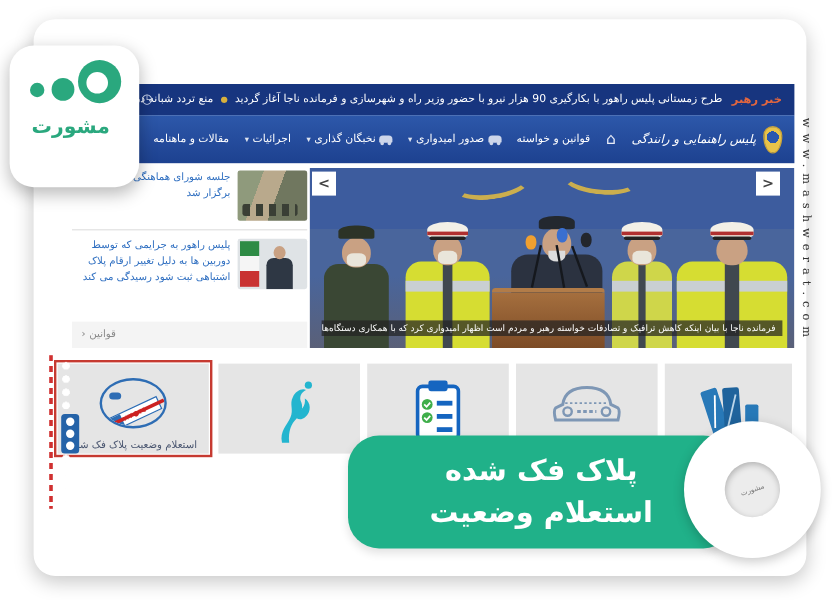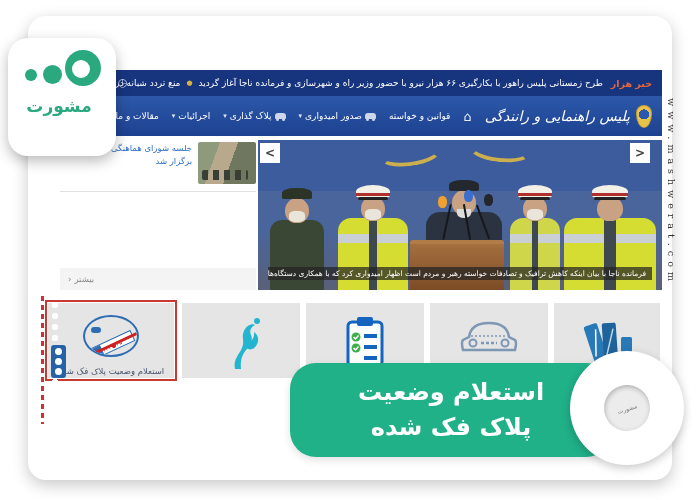--- a/index.html
+++ b/index.html
@@ -20,21 +20,21 @@
   #ticker .clock { position:absolute; left:6px; top:6px; color:#cfd8ef; font-size:11px; }
 
   
   #navbar { left:60px; top:96px; width:602px; height:40px; z-index:2; direction:rtl;
             background:linear-gradient(#2d58aa,#1d4190); display:flex; align-items:center;
             padding:0 10px; color:#fff; gap:13px; }
   .brand { display:flex; align-items:center; gap:6px; }
   .emblem { width:16px; height:23px;
             background:radial-gradient(circle at 50% 40%, #2a57b0 0 5px, #e8c34a 5px);
             border:1px solid #caa43a; border-radius:50% 50% 50% 50% / 35% 35% 65% 65%; }
-  .brand-txt { font-size:14px; font-style:italic; white-space:nowrap; }
+  .brand-txt { font-size:10px; font-style:italic; white-space:nowrap; }
   .home { font-size:13px; color:#e8ecf7; }
   .mitem { font-size:9px; white-space:nowrap; display:flex; align-items:center; gap:3px; cursor:pointer; }
   .caret { font-size:7px; opacity:.85; }
   .mcar { width:11px; height:6px; background:#cdd6ea; border-radius:3px 3px 1px 1px; position:relative; }
   .mcar:after { content:""; position:absolute; bottom:-2px; left:1px; width:3px; height:3px;
                 background:#cdd6ea; border-radius:50%; box-shadow:6px 0 0 #cdd6ea; }
 
   
   #news { left:60px; top:142px; width:196px; height:148px; z-index:2; direction:rtl; }
   .nitem { display:flex; gap:6px; direction:rtl; }
@@ -129,22 +129,22 @@
           color:#333; text-align:center; white-space:nowrap; }
 </style>
 </head>
 <body>
 
 <div id="card" class="abs"></div>
 
 <div id="vurl" class="abs">www.mashwerat.com</div>
 
 <div id="ticker" class="abs">
-  <span class="brk">خبر هزار</span>
-  <span>طرح زمستانی پلیس راهور با بکارگیری ۶۶ هزار نیرو با حضور وزیر راه و شهرسازی و فرمانده ناجا آغاز گردید</span>
+  <span class="brk">خبر رهبر</span>
+  <span>طرح زمستانی پلیس راهور با بکارگیری 90 هزار نیرو با حضور وزیر راه و شهرسازی و فرمانده ناجا آغاز گردید</span>
   <span class="dot">●</span>
   <span>منع تردد شبانه در سراسر کشور لغو شد</span>
 
   <span class="clock">◷</span>
 </div>
 
 <div id="navbar" class="abs">
   <div class="brand">
     <div class="emblem"></div>
     <span class="brand-txt">پلیس راهنمایی و رانندگی</span>
@@ -153,21 +153,21 @@
   <div class="mitem">
     <span>قوانین و خواسته</span>
   </div>
   <div class="mitem">
     <span class="mcar"></span>
     <span>صدور امیدواری</span>
     <span class="caret">▾</span>
   </div>
   <div class="mitem">
     <span class="mcar"></span>
-    <span>پلاک گذاری</span>
+    <span>نخبگان گذاری</span>
     <span class="caret">▾</span>
   </div>
   <div class="mitem">
     <span>اجرائیات</span>
     <span class="caret">▾</span>
   </div>
   <div class="mitem">
     <span>مقالات و ماهنامه</span>
   </div>
   <div class="mitem">
@@ -180,23 +180,30 @@
 </div>
 
 <div id="news" class="abs">
   <div class="nitem">
     <div class="nthumb thumb-meeting">
         <i></i>
       </div>
     <div class="ntxt">جلسه شورای هماهنگی پلیس راهور برگزار شد</div>
   </div>
   <div class="ndiv"></div>
+  <div class="nitem">
+    <div class="nthumb thumb-flag">
+      <div class="flag"></div>
+      <div class="man"></div>
+    </div>
+    <div class="ntxt">پلیس راهور به جرایمی که توسط دوربین ها به دلیل تغییر ارقام پلاک اشتباهی ثبت شود رسیدگی می کند</div>
+  </div>
   <div class="more">
     <span>›</span>
-    <span>بیشتر</span>
+    <span>قوانین</span>
   </div>
 </div>
 
 <div id="carousel" class="abs">
   <div class="photo">
     <div class="squig" style="left:120px; top:0;"></div>
     <div class="squig" style="left:210px; top:-4px; transform:rotate(6deg);"></div>
 
     <div class="pr" style="left:12px; width:54px;">
       <div class="head">
@@ -310,22 +317,22 @@
 
 <div id="redline" class="abs"></div>
 <div id="dots" class="abs"></div>
 <div id="tlight" class="abs">
     <i></i>
     <i></i>
     <i></i>
   </div>
 
 <div id="banner" class="abs">
+  <span>پلاک فک شده</span>
   <span>استعلام وضعیت</span>
-  <span>پلاک فک شده</span>
 </div>
 
 <div id="donut" class="abs">
   <div class="hole">مشورت</div>
 </div>
 
 <div id="logo" class="abs">
   <div class="lg-big">
       <i></i>
     </div>

